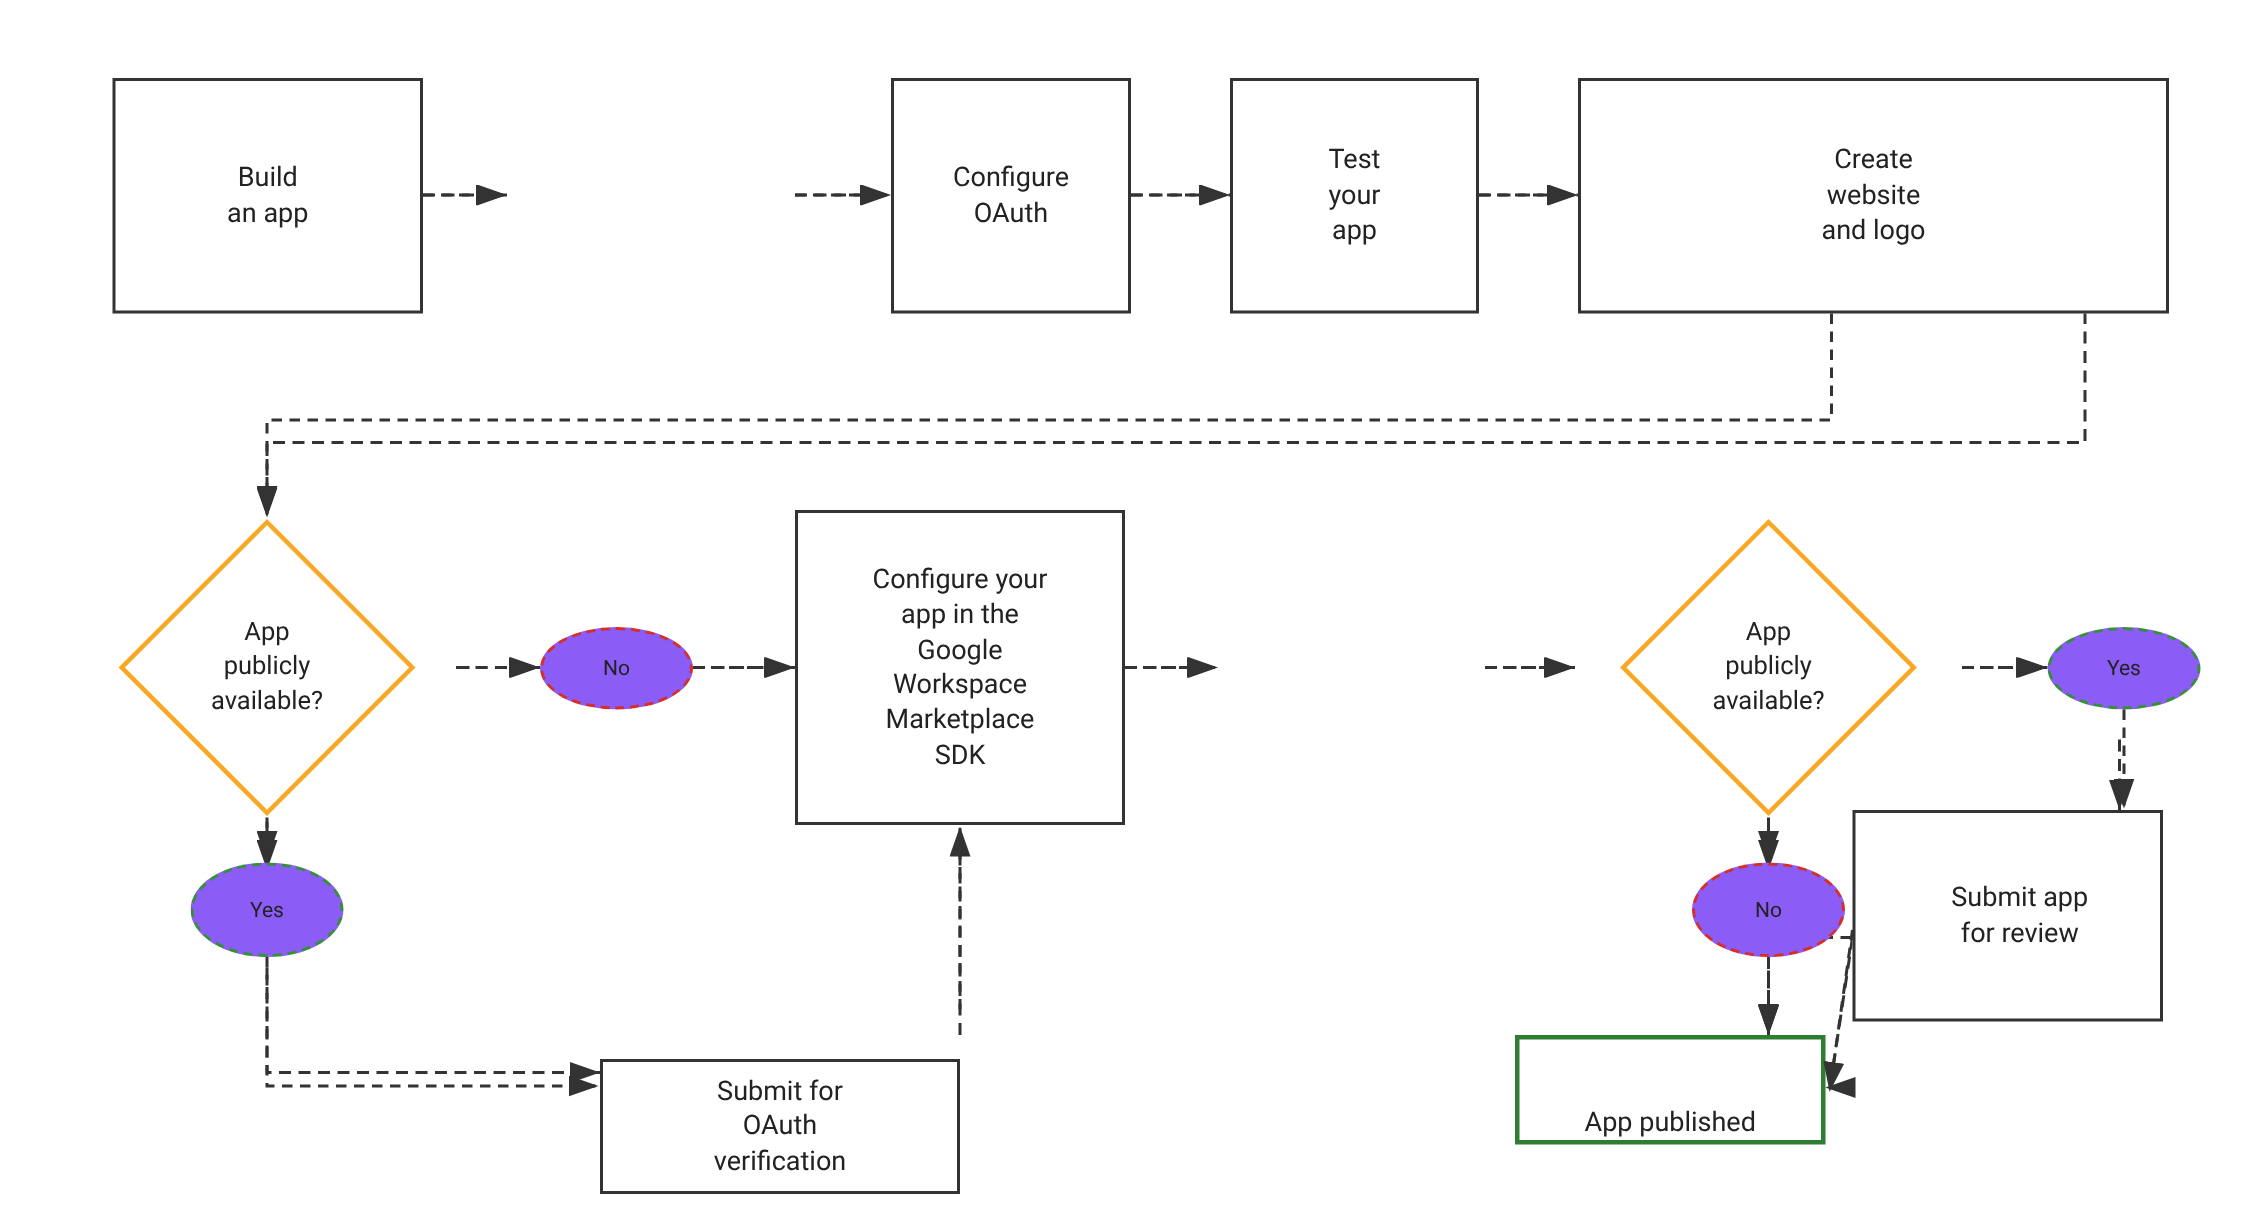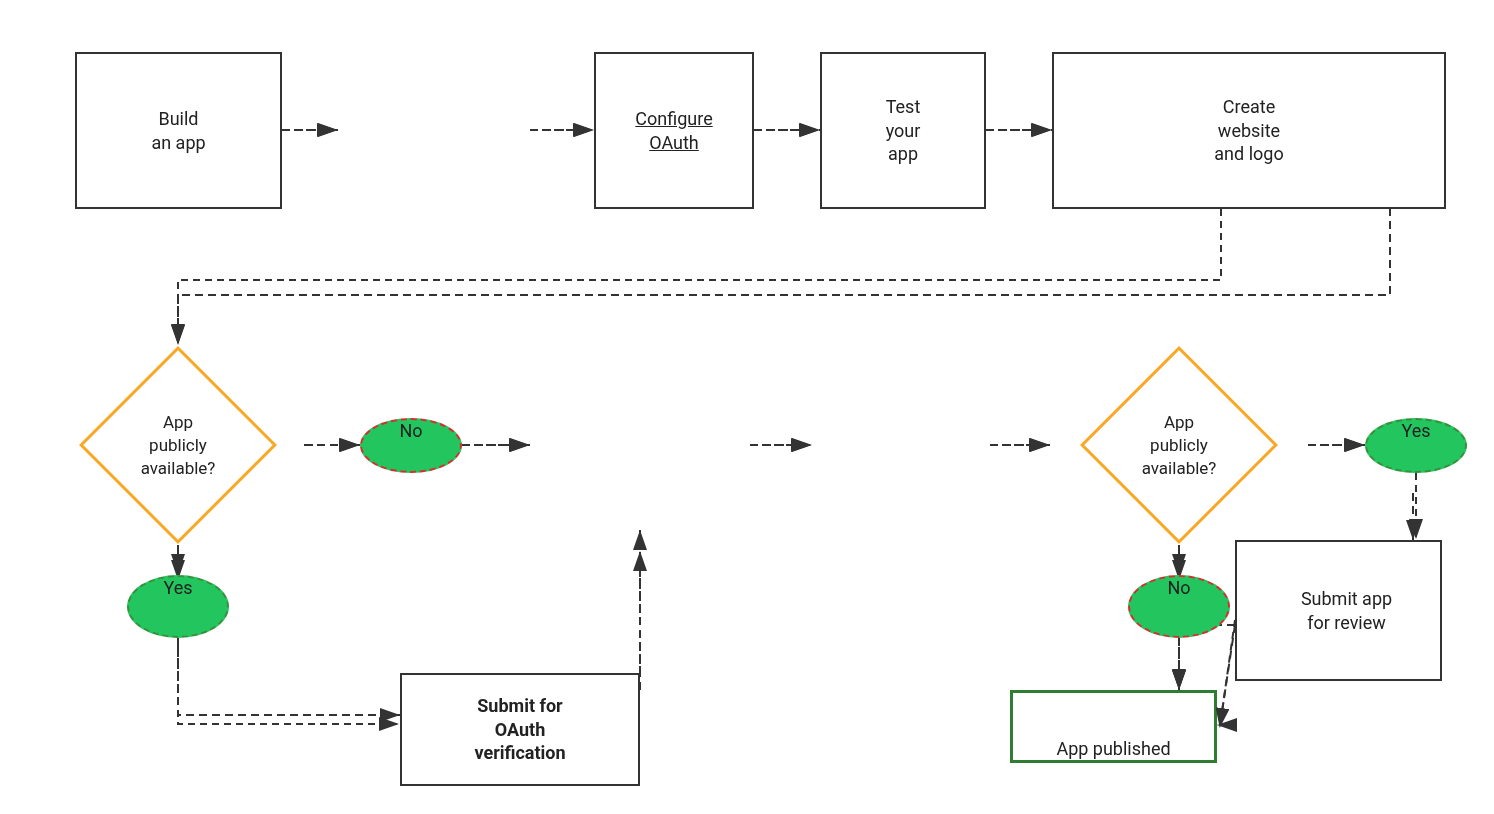--- a/index.html
+++ b/index.html
@@ -38,25 +38,25 @@
       position: absolute;
       display: flex;
       align-items: center;
       justify-content: center;
     }
     
     .oval {
       position: absolute;
       border-radius: 50%;
       display: flex;
-      align-items: flex-start;
+      align-items: center;
       justify-content: center;
-      font-size: 18px;
+      font-size: 14px;
       color: #222;
-      background: #22c55e;
+      background: #8b5cf6;
     }
     .oval.red {
       border: 2.5px dashed #d32f2f;
     }
     .oval.green {
       border: 2.5px dashed #388e3c;
     }
     svg.arrows {
       position: absolute;
       top: 0; left: 0;
@@ -117,21 +117,21 @@
     <polyline points="1235,625 1220,725 1217,725" fill="none" stroke="#333" stroke-width="2" stroke-dasharray="8,5" marker-end="url(#arrowhead)"></polyline>
   </svg>
 
   <div class="box" style="left:75px; top:52px; width:207px; height:157px;">
     <span style="white-space:pre-line;">Build
 an app</span>
   </div>
 
 
   <div class="box" style="left:594px; top:52px; width:160px; height:157px;">
-    <span style="white-space:pre-line;text-decoration:underline;">Configure
+    <span style="white-space:pre-line;">Configure
 OAuth</span>
   </div>
 
   <div class="box" style="left:820px; top:52px; width:166px; height:157px;align-items:center;">
     <span style="white-space:pre-line;">Test
 your
 app</span>
   </div>
 
   <div class="box" style="left:1052px; top:52px; width:394px; height:157px;">
@@ -148,20 +148,28 @@
 publicly
 available?</span>
       </div>
     </div>
   </div>
 
   <div class="oval red" style="left:360px; top:418px; width:102px; height:55px;">
     <span>No</span>
   </div>
 
+  <div class="box" style="left:530px; top:340px; width:220px; height:210px;">
+    <span style="white-space:pre-line;">Configure your
+app in the
+Google
+Workspace
+Marketplace
+SDK</span>
+  </div>
 
 
   <div class="diamond-wrapper" style="left:1050px; top:345px; width:258px; height:200px;">
     <div style="position:relative; width:258px; height:200px;">
       <div style="position:absolute; top:50%; left:50%; transform:translate(-50%,-50%) rotate(45deg); width:140px; height:140px; border:3px solid #f9a825; background:#fff;"></div>
       <div style="position:absolute; top:50%; left:50%; transform:translate(-50%,-50%); text-align:center; font-size:17px; line-height:1.35; color:#222;">
         <span style="white-space:pre-line;">App
 publicly
 available?</span>
       </div>
@@ -182,21 +190,21 @@
   </div>
 
   <div class="box green-border" style="left:1010px; top:690px; width:207px; height:73px;align-items:flex-end;">
     <span>App published</span>
   </div>
 
   <div class="oval green" style="left:127px; top:575px; width:102px; height:63px;">
     <span>Yes</span>
   </div>
 
-  <div class="box" style="left:400px; top:673px; width:240px; height:113px;font-weight:bold;">
+  <div class="box" style="left:400px; top:706px; width:240px; height:90px;">
     <span style="white-space:pre-line;">Submit for
 OAuth
 verification</span>
   </div>
 
   <svg style="position:absolute;top:0;left:0;width:1494px;height:814px;pointer-events:none;">
     <defs>
       <marker id="arr" markerWidth="10" markerHeight="7" refX="9" refY="3.5" orient="auto">
         <polygon points="0 0, 10 3.5, 0 7" fill="#333"></polygon>
       </marker>

